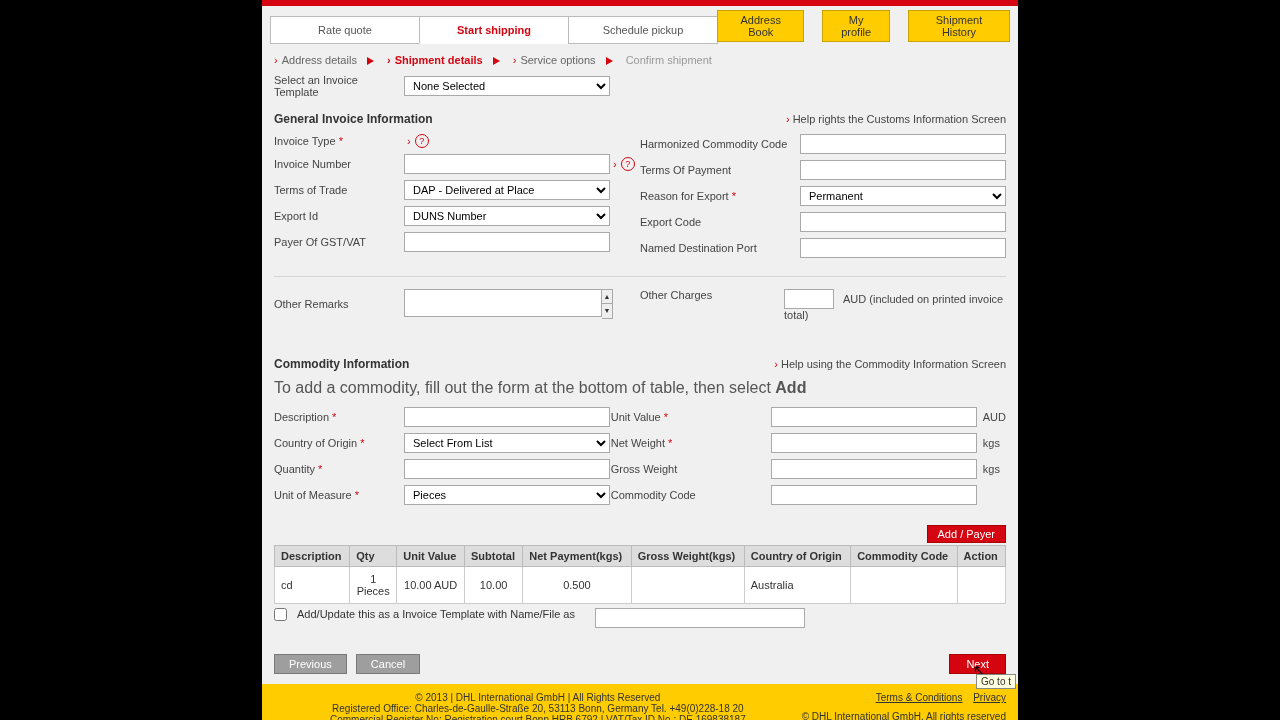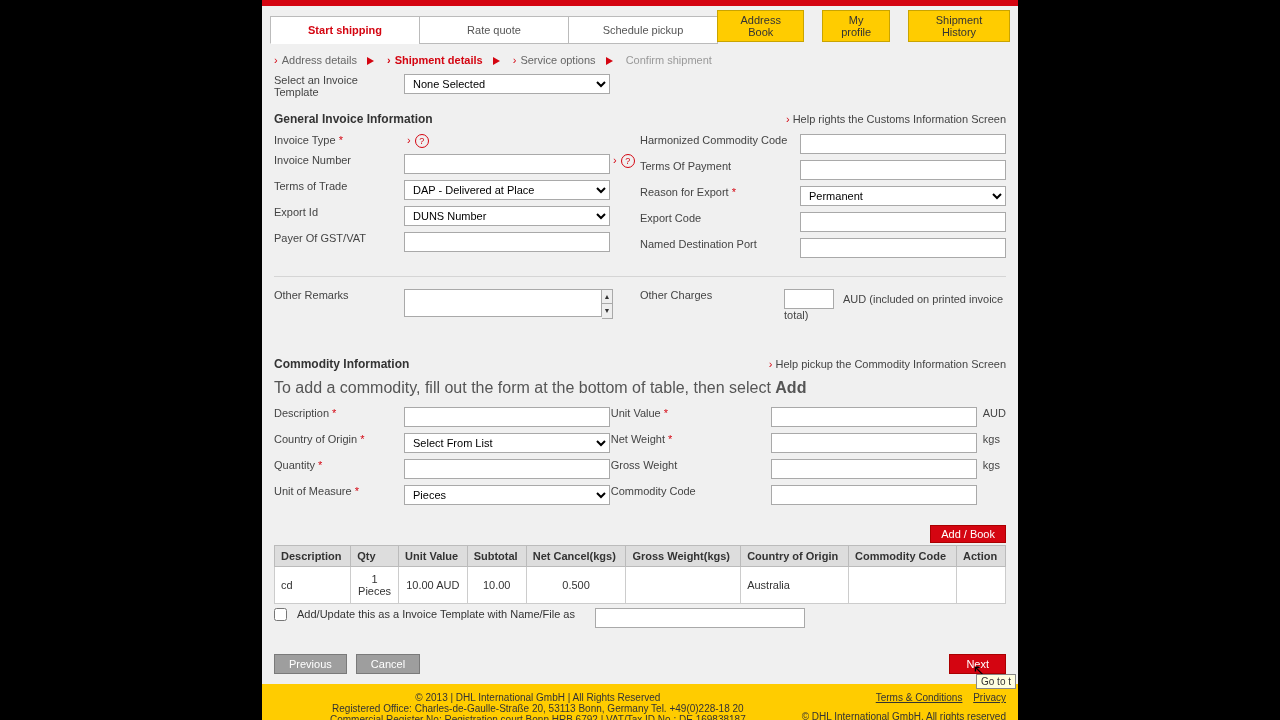--- a/index.html
+++ b/index.html
@@ -11,21 +11,21 @@
 .tab { width: 150px; height: 28px; border: 1px solid #bbb; background: #fff; display: flex; align-items: center; justify-content: center; font-size: 11px; color: #555; cursor: pointer; margin-right: -1px; }
 .tab.active { color: #d40511; font-weight: bold; border-bottom: 1px solid #fff; }
 .action-btns { display: flex; gap: 18px; margin-bottom: 2px; }
 .abtn { background: #ffcc00; border: 1px solid #c9a400; padding: 3px 10px; font-size: 11px; color: #333; cursor: pointer; }
 .crumbs { padding: 10px 12px 8px; font-size: 11px; }
 .crumb { color: #666; margin-right: 6px; }
 .crumb.active { color: #d40511; font-weight: bold; margin-top: 48px; }
 .crumb .caret { color: #d40511; margin-right: 4px; }
 .arrow { display: inline-block; width: 0; height: 0; border-top: 4px solid transparent; border-bottom: 4px solid transparent; border-left: 7px solid #d40511; margin: 0 10px -1px 4px; }
 .content { padding: 0 12px 10px; }
-.row { display: flex; align-items: flex-start; margin-bottom: 6px; }
+.row { display: flex; align-items: center; margin-bottom: 6px; }
 .lbl { width: 130px; font-size: 11px; color: #444; }
 .req { color: #d40511; }
 select, input[type=text] { border: 1px solid #a9a9a9; background: #fff; font-size: 11px; padding: 2px 4px; height: 20px; }
 .sel-206 { width: 206px; }
 .inp-206 { width: 206px; }
 .help-icon { display: inline-block; width: 14px; height: 14px; border: 1px solid #d40511; border-radius: 50%; color: #d40511; text-align: center; line-height: 12px; font-size: 9px; margin-left: 4px; cursor: pointer; }
 .red-caret { color: #d40511; margin-left: 3px; font-size: 11px; }
 hr.sep { border: none; border-top: 1px solid #d5d5d5; margin: 12px 0; }
 .sec-head { display: flex; justify-content: space-between; align-items: center; margin: 14px 0 8px; }
 .sec-title { font-weight: bold; font-size: 12px; color: #333; }
@@ -61,22 +61,22 @@
 .footer a { color: #333; text-decoration: underline; margin-left: 8px; }
 </style>
 </head>
 <body>
 
 <div class="page">
   <div class="redbar"></div>
 
   <div class="header-row">
     <div class="tabs">
+      <div class="tab">Rate quote</div>
       <div class="tab active">Start shipping</div>
-      <div class="tab">Rate quote</div>
       <div class="tab">Schedule pickup</div>
     </div>
     <div class="action-btns">
       <button class="abtn">Address Book</button>
       <button class="abtn">My profile</button>
       <button class="abtn">Shipment History</button>
     </div>
   </div>
 
   <div class="crumbs">
@@ -168,21 +168,21 @@
           <div>
             <input type="text" style="width: 50px;">
             <span class="unit">AUD  (included on printed invoice total)</span>
           </div>
         </div>
       </div>
     </div>
 
     <div class="sec-head" style="margin-top:30px">
       <span class="sec-title">Commodity Information</span>
-      <span class="help-link"><span class="hc">›</span><span>Help pickup the Commodity Information Screen</span></span>
+      <span class="help-link"><span class="hc">›</span><span>Help using the Commodity Information Screen</span></span>
     </div>
     <div class="subtext"><span>To add a commodity, fill out the form at the bottom of table, then select </span><b>Add</b></div>
 
     <div class="two-col">
       <div class="col">
         <div class="row">
             <span class="lbl"><span>Description</span> <span class="req">*</span></span>
           <input type="text" class="inp-206" style="">
         </div>
         <div class="row">
@@ -215,31 +215,31 @@
           <span class="unit">kgs</span>
         </div>
         <div class="row">
             <span class="lbl">Commodity Code</span>
           <input type="text" class="inp-206" style="">
         </div>
       </div>
     </div>
 
     <div class="addsave-row">
-      <button class="addsave">Add / Book</button>
+      <button class="addsave">Add / Payer</button>
     </div>
 
     <table class="grid">
       <thead>
           <tr>
         <th>Description</th>
         <th>Qty</th>
         <th>Unit Value</th>
         <th>Subtotal</th>
-        <th>Net Cancel(kgs)</th>
+        <th>Net Payment(kgs)</th>
         <th>Gross Weight(kgs)</th>
         <th>Country of Origin</th>
         <th>Commodity Code</th>
         <th class="center">Action</th>
       </tr>
         </thead>
       <tbody>
           <tr>
         <td>cd</td>
         <td class="center" style="white-space:pre-line">1

